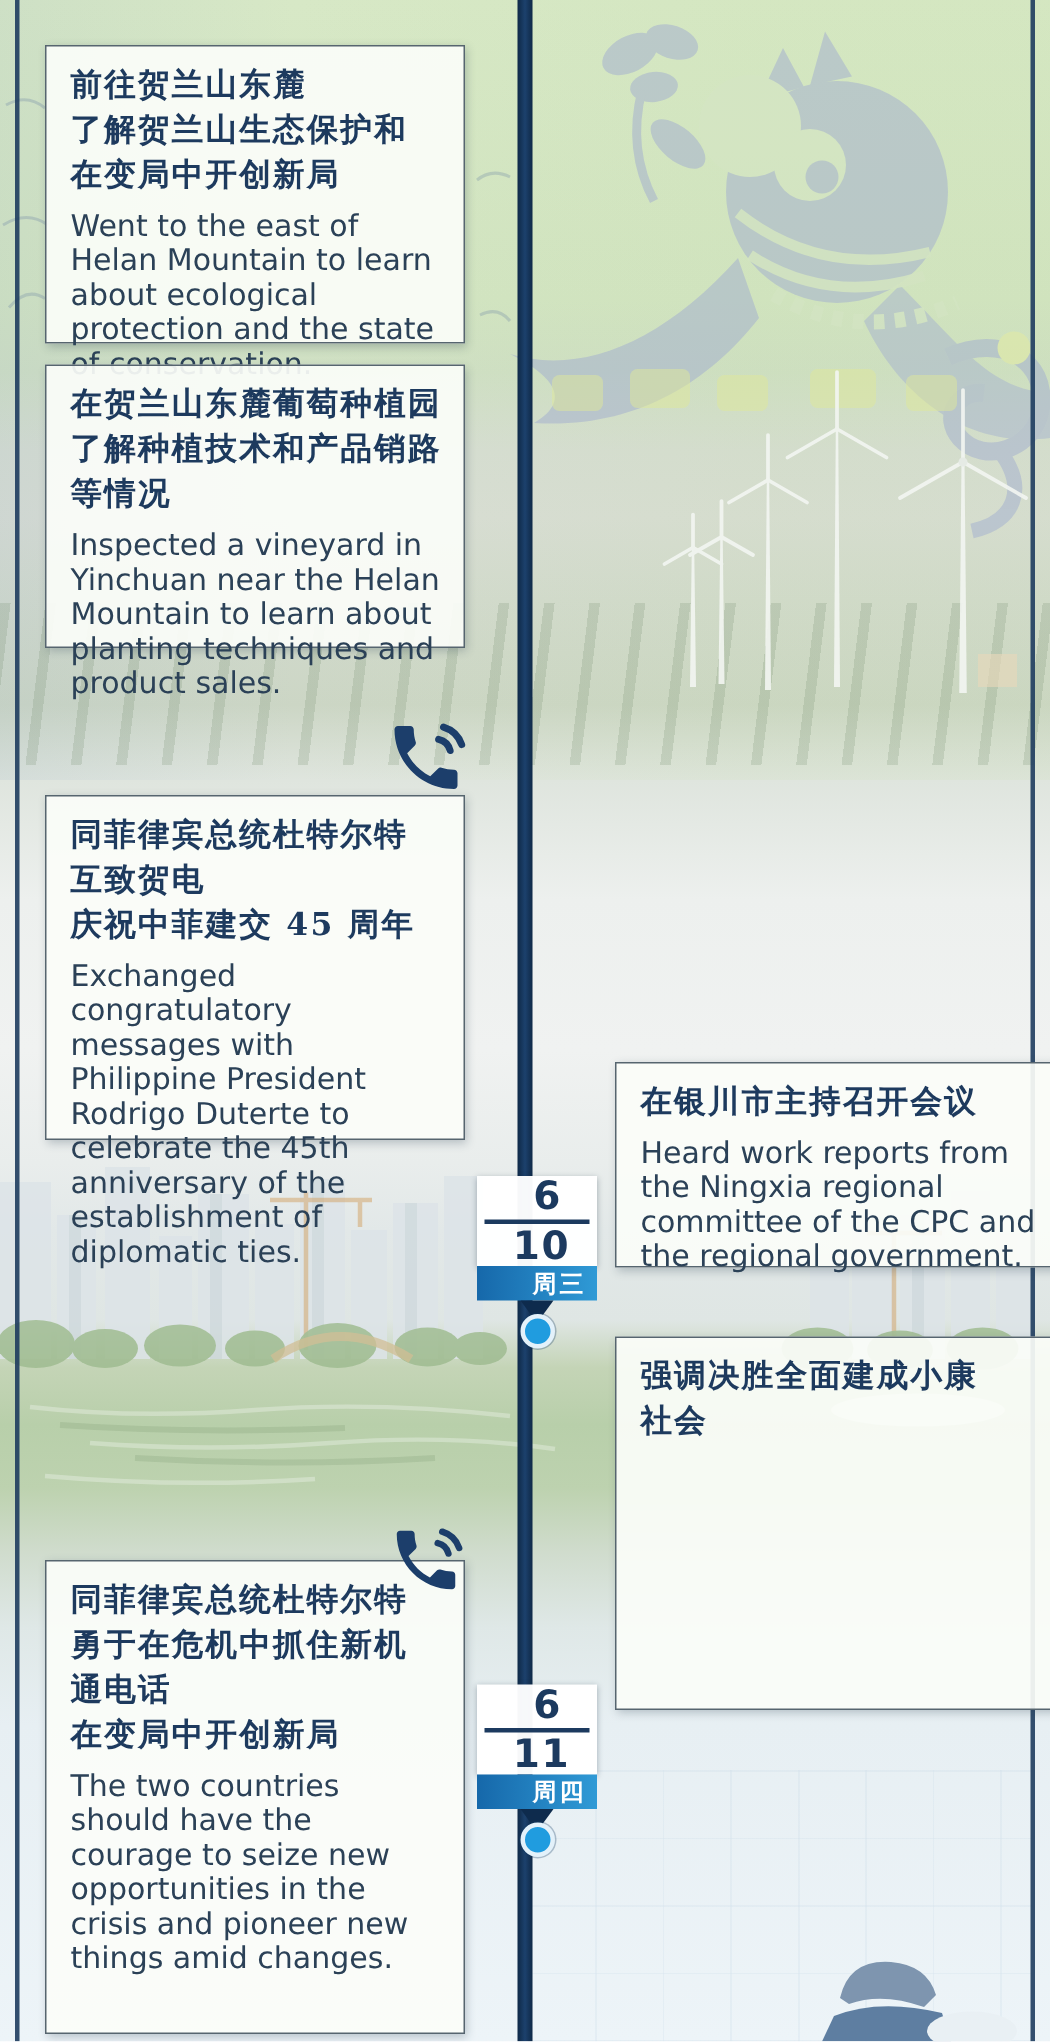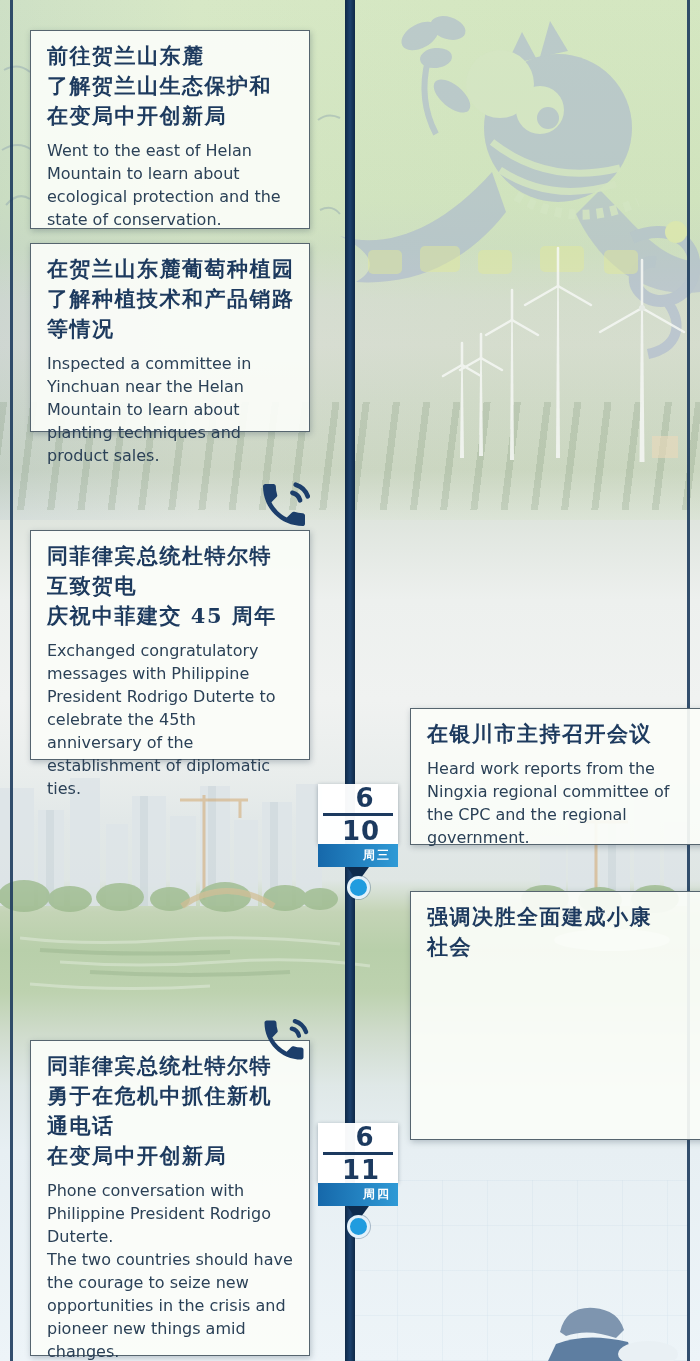--- a/index.html
+++ b/index.html
@@ -27,34 +27,34 @@
   .tl-line{position:absolute;left:345px;top:0;width:10px;height:1361px;
     background:linear-gradient(90deg,#0f2947,#1c416d 50%,#0f2947);}
   .card{position:absolute;box-sizing:border-box;background:rgba(251,253,248,.92);
     border:1px solid #56656f;box-shadow:1px 2px 6px rgba(40,60,80,.28);
     padding:10px 14px 8px 16px;}
   .card.left{left:30px;width:280px;}
   .card.right{left:410px;width:296px;}
   .title{margin:0;font-family:"DejaVu Serif","Liberation Serif",serif;font-weight:600;
     color:#1d3a5e;font-size:21px;line-height:30px;letter-spacing:1.5px;}
   .title .tl{display:block;white-space:nowrap;}
-  .body{margin:8px 0 0;font-size:16px;line-height:23px;color:#2b4157;}
+  .body{margin:8px 0 0;font-size:20px;line-height:23px;color:#2b4157;}
   .body + .body{margin-top:0;}
   .phone{position:absolute;z-index:6;}
   .marker{position:absolute;left:318px;width:80px;z-index:5;}
   .date-box{height:60px;background:rgba(255,255,255,.97);
     box-shadow:0 1px 4px rgba(20,40,60,.35);
     display:flex;flex-direction:column;align-items:center;justify-content:center;color:#1c3a5f;}
   .month,.day{font-size:26px;line-height:26px;font-weight:600;letter-spacing:1px;}
   .month{transform:translateX(7px);}
   .day{transform:translateX(3px);text-align:center;}
   .divider{width:70px;height:3px;background:#1c3a5f;margin:2px 0;}
   .weekday{height:23px;line-height:23px;box-sizing:border-box;
     background:linear-gradient(90deg,#1668aa,#2f9ad6);
-    color:#ffffff;font-size:12px;font-weight:700;text-align:right;padding-right:7px;letter-spacing:2px;}
+    color:#ffffff;font-size:16px;font-weight:700;text-align:right;padding-right:7px;letter-spacing:2px;}
   .pointer{width:0;height:0;margin:0 auto;
     border-left:11px solid transparent;border-right:11px solid transparent;
     border-top:15px solid #0e2b4d;}
   .dot{width:17px;height:17px;border-radius:50%;background:#209cdf;
     border:3px solid #e3f1fa;margin:-6px auto 0;box-shadow:0 0 0 1px rgba(20,60,100,.3);}
 </style>
 </head>
 <body>
 
 <div class="canvas">
@@ -211,21 +211,21 @@
     </h2>
     <p class="body">Went to the east of Helan Mountain to learn about ecological protection and the state of conservation.</p>
   </section>
 
   <section class="card left" style="top:243px;height:189px">
     <h2 class="title">
       <span class="tl">在贺兰山东麓葡萄种植园</span>
       <span class="tl">了解种植技术和产品销路</span>
       <span class="tl">等情况</span>
     </h2>
-    <p class="body">Inspected a committee in Yinchuan near the Helan Mountain to learn about planting techniques and product sales.</p>
+    <p class="body">Inspected a vineyard in Yinchuan near the Helan Mountain to learn about planting techniques and product sales.</p>
   </section>
 
   <svg class="phone" style="left:256px;top:477px" width="56" height="56" viewBox="0 0 24 24">
     <path fill="#1c3e6b" d="M6.62 10.79c1.44 2.83 3.76 5.14 6.59 6.59l2.2-2.2c.27-.27.67-.36 1.02-.24 1.12.37 2.33.57 3.57.57.55 0 1 .45 1 1V20c0 .55-.45 1-1 1-9.39 0-17-7.61-17-17 0-.55.45-1 1-1h3.5c.55 0 1 .45 1 1 0 1.25.2 2.45.57 3.57.11.35.03.74-.25 1.02l-2.2 2.2z"></path>
     <path fill="none" stroke="#1c3e6b" stroke-width="2" stroke-linecap="round" d="M15.6 6.8a4.4 4.4 0 0 1 3.3 3.2"></path>
     <path fill="none" stroke="#1c3e6b" stroke-width="2" stroke-linecap="round" d="M17 3.3a8 8 0 0 1 5.2 5"></path>
   </svg>
 
   <section class="card left" style="top:530px;height:230px">
     <h2 class="title">
@@ -267,21 +267,20 @@
     <path fill="none" stroke="#1c3e6b" stroke-width="2" stroke-linecap="round" d="M17 3.3a8 8 0 0 1 5.2 5"></path>
   </svg>
 
   <section class="card left" style="top:1040px;height:316px">
     <h2 class="title">
       <span class="tl">同菲律宾总统杜特尔特</span>
       <span class="tl">勇于在危机中抓住新机</span>
       <span class="tl">通电话</span>
       <span class="tl">在变局中开创新局</span>
     </h2>
-    <p class="body">Phone conversation with Philippine President Rodrigo Duterte.</p>
     <p class="body">The two countries should have the courage to seize new opportunities in the crisis and pioneer new things amid changes.</p>
   </section>
 
   <div class="marker" style="top:1123px">
     <div class="date-box">
       <div class="month">6</div>
       <div class="divider"></div>
       <div class="day">11</div>
     </div>
     <div class="weekday">周四</div>

